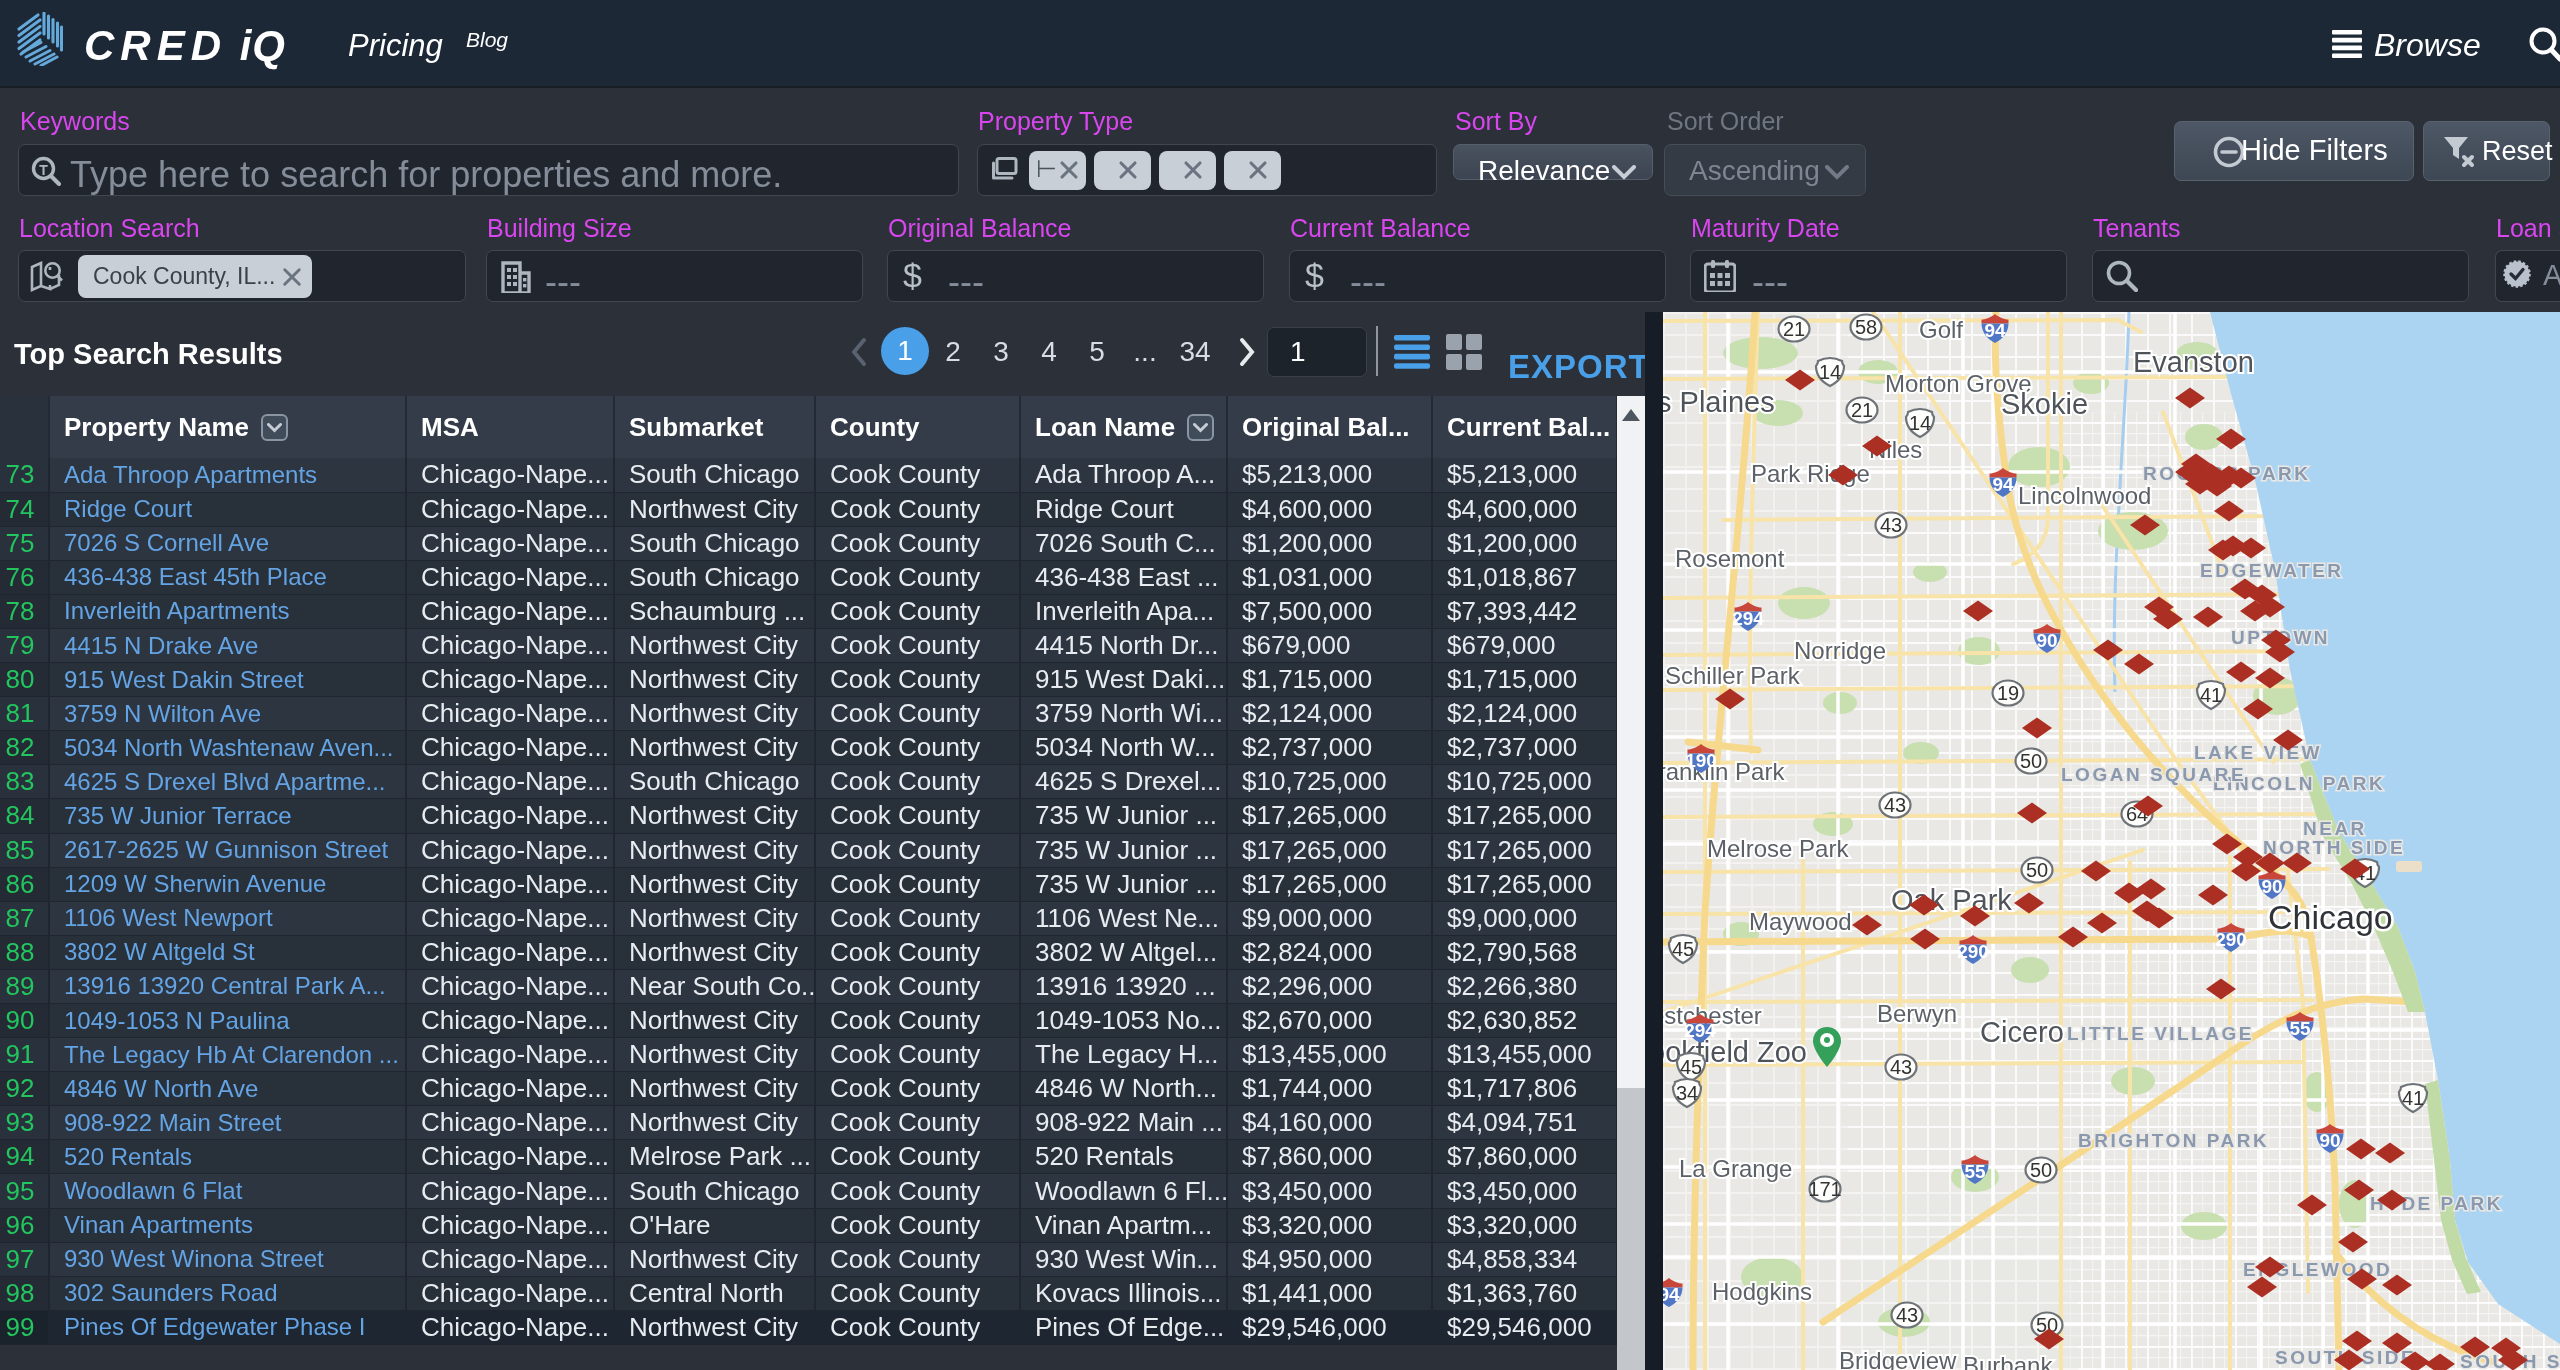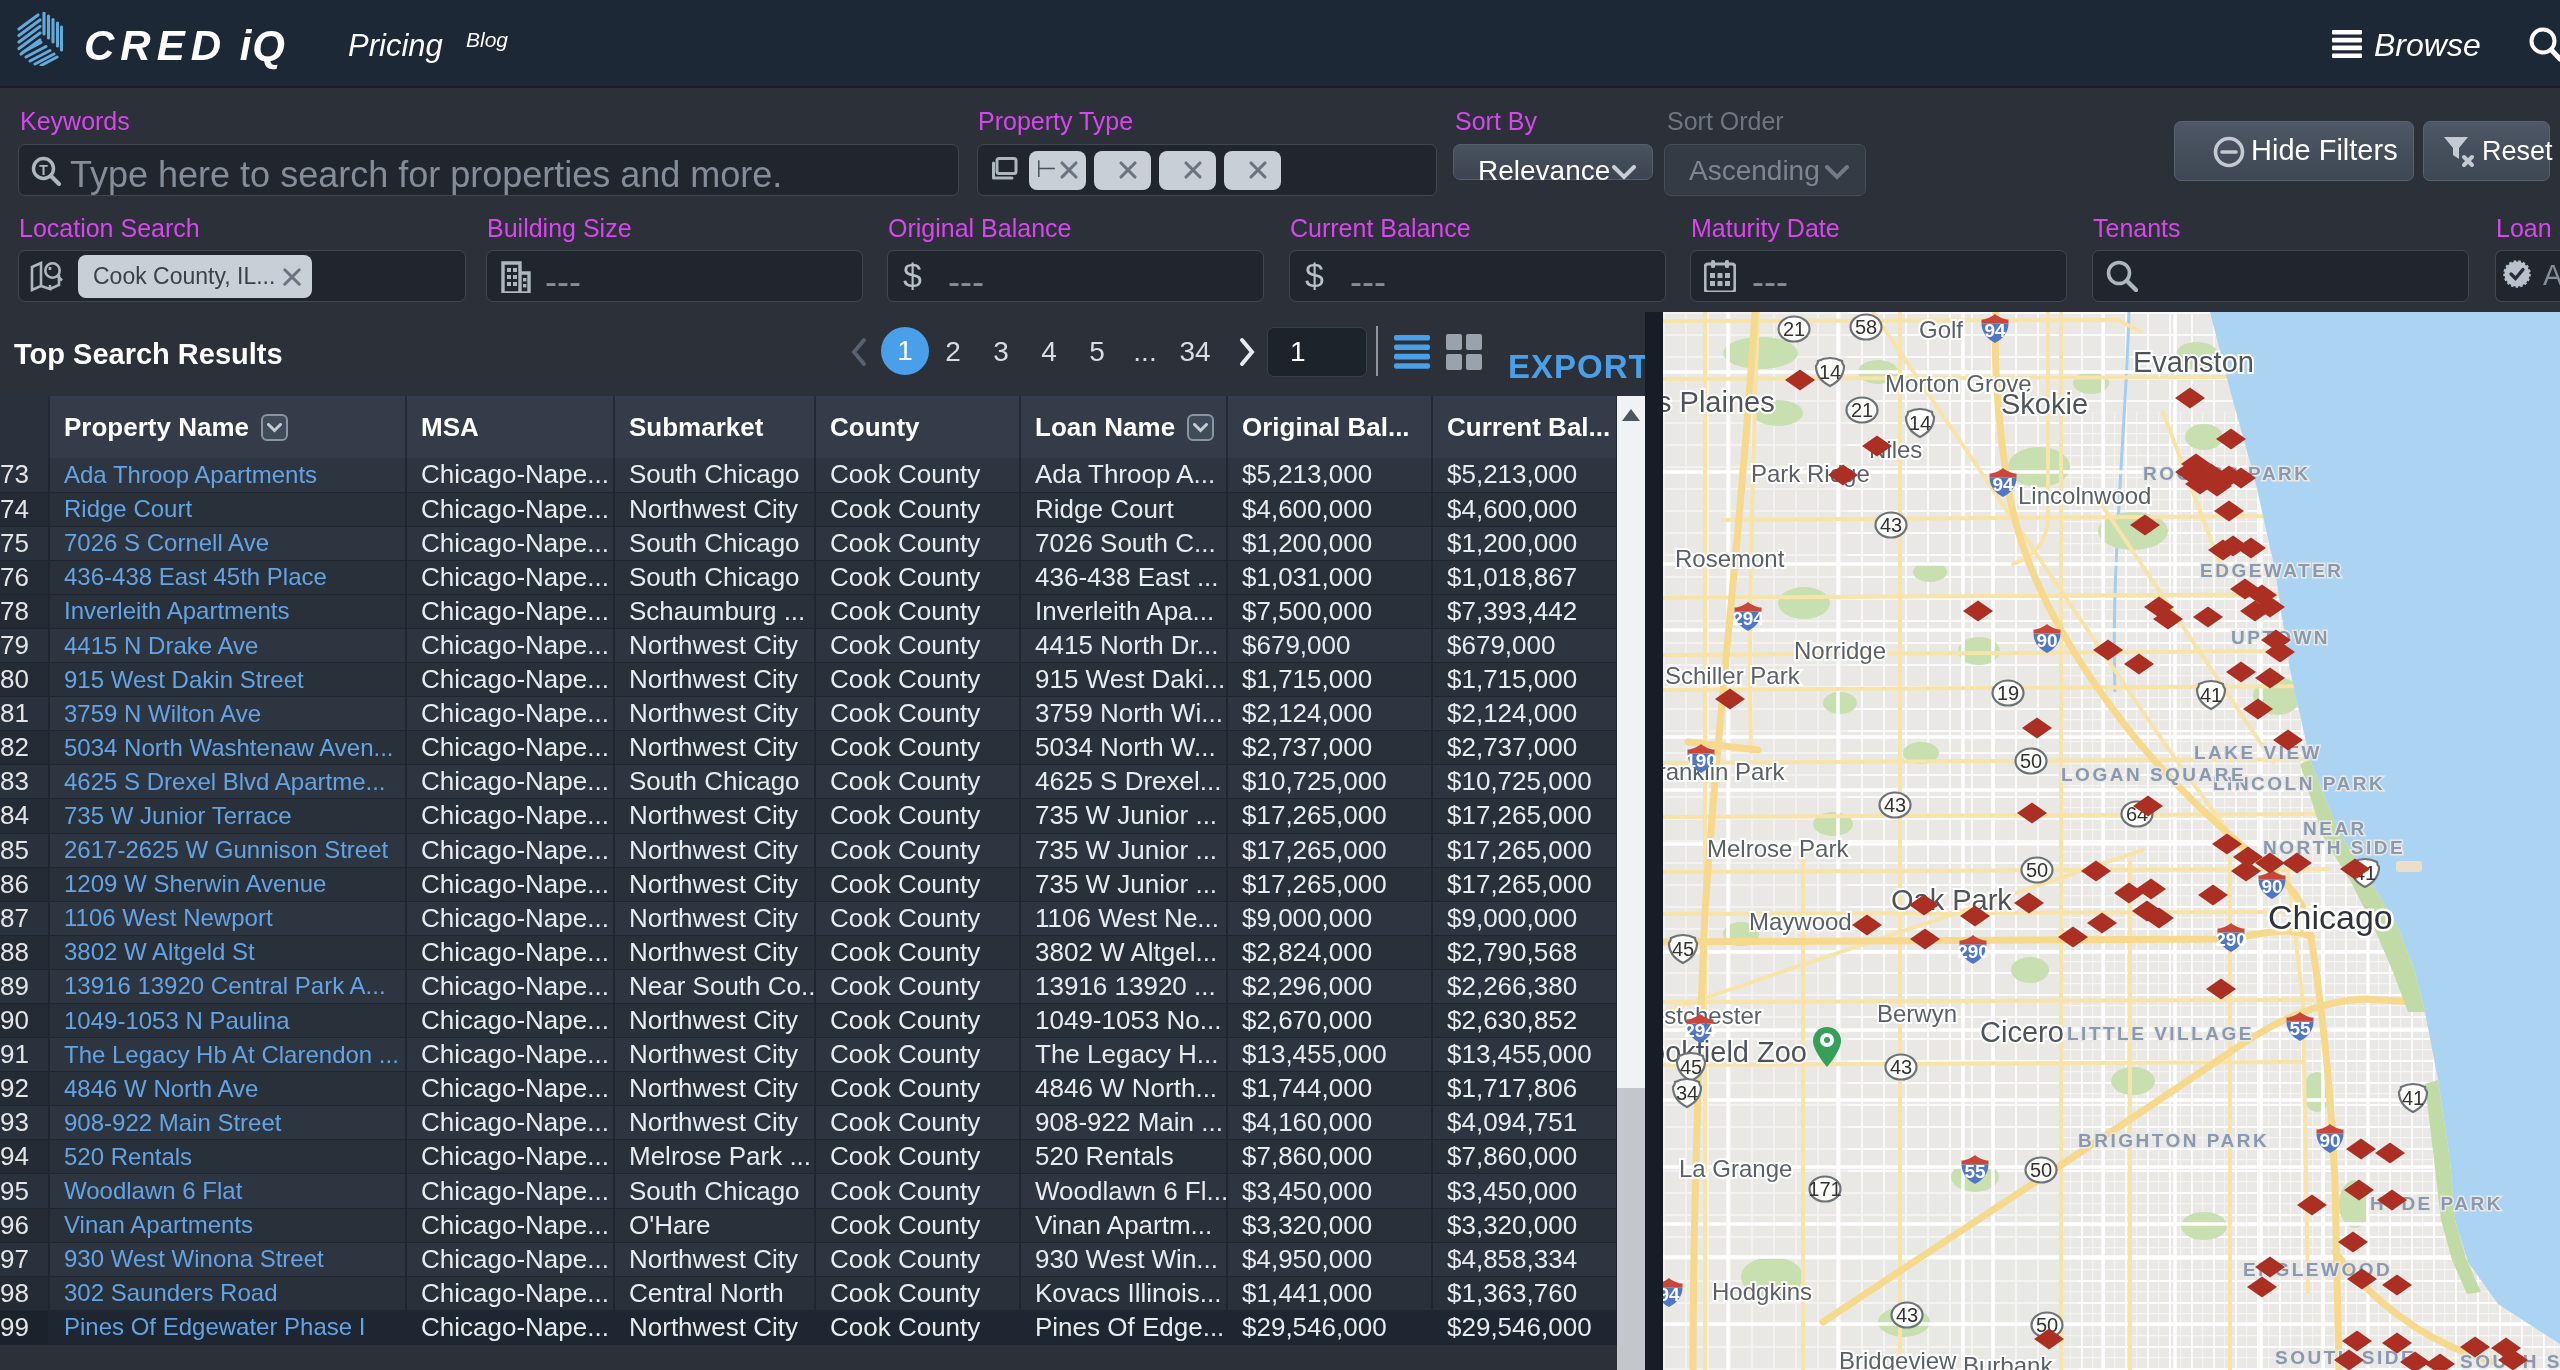--- a/index.html
+++ b/index.html
@@ -26,21 +26,21 @@
 #pginput{position:absolute;left:1267px;top:15px;width:100px;height:50px;background:#1d232b;
  border:1px solid #3a414b;border-radius:7px;color:#fff;font-size:28px;line-height:48px;padding-left:22px;}
 #tablewrap{position:absolute;left:0;top:396px;width:1617px;height:974px;background:#2b3039;}
 table{border-collapse:collapse;table-layout:fixed;width:1617px;font-size:26px;}
 th{background:#333c48;color:#fff;font-weight:bold;text-align:left;height:62px;
  border-right:2px solid #232a34;padding-left:14px;white-space:nowrap;overflow:hidden;}
 td{height:34.1px;border-right:2px solid #20262f;border-bottom:1px solid #20262f;
  color:#e8ecf0;padding-left:14px;white-space:nowrap;overflow:hidden;}
 tr.odd td{background:#2d3541;}
 tr.even td{background:#28303a;}
-td.num{color:#e5e5e5;text-align:left;padding-right:8px;padding-left:0;}
+td.num{color:#22c55e;text-align:center;padding-right:8px;padding-left:0;}
 tr.odd td.num{background:#29313c;}
 tr.even td.num{background:#242b35;}
 tr.last td{background:#1d2631;}
 tr.last td.num{background:#1a222c;}
 td.pn{color:#64a4e4;font-size:24px;}
 #vscroll{position:absolute;left:1617px;top:396px;width:28px;height:974px;background:#f1f2f3;}
 #vthumb{position:absolute;left:1617px;top:1088px;width:28px;height:282px;background:#c3c7cb;}
 #vsbtn{position:absolute;left:1617px;top:396px;width:28px;height:38px;background:#f1f2f3;}
 #map{position:absolute;left:1663px;top:312px;width:897px;height:1058px;background:#e9e8e5;}
 .town{font-size:24px;fill:#5b6167;paint-order:stroke;stroke:#ffffff;stroke-width:4px;font-weight:400;}
@@ -143,21 +143,21 @@
    <svg style="position:absolute;right:16px;top:20px" width="24" height="15" viewBox="0 0 24 15">
         <path d="M2 2 L12 12 L22 2" stroke="#717a86" stroke-width="4" fill="none" stroke-linecap="round"></path>
       </svg>
     </div>
 
  <div class="btn" style="left:2174px;top:33px;width:240px;height:60px;">
    <svg style="position:absolute;left:38px;top:14px" width="32" height="32" viewBox="0 0 32 32">
      <circle cx="16" cy="16" r="13.5" fill="none" stroke="#c3cad2" stroke-width="3.6"></circle>
      <path d="M9 16 L23 16" stroke="#c3cad2" stroke-width="3.6" stroke-linecap="round"></path>
       </svg>
-   <span style="position:absolute;left:76px;top:12px;">Hide Filters</span>
+   <span style="position:absolute;left:66px;top:12px;">Hide Filters</span>
     </div>
  <div class="btn" style="left:2423px;top:33px;width:127px;height:60px;">
    <svg style="position:absolute;left:18px;top:13px" width="34" height="34" viewBox="0 0 34 34">
      <path d="M2 2 L26 2 L17 13 L17 24 L11 20 L11 13 Z" fill="#c3cad2"></path>
      <path d="M22 22 L30 30 M30 22 L22 30" stroke="#c3cad2" stroke-width="4" stroke-linecap="round"></path>
       </svg>
    <span style="position:absolute;left:58px;top:14px;font-size:27px;">Reset</span>
     </div>
 
  <div class="flabel" style="left:19px;top:126px;">Location Search</div>

